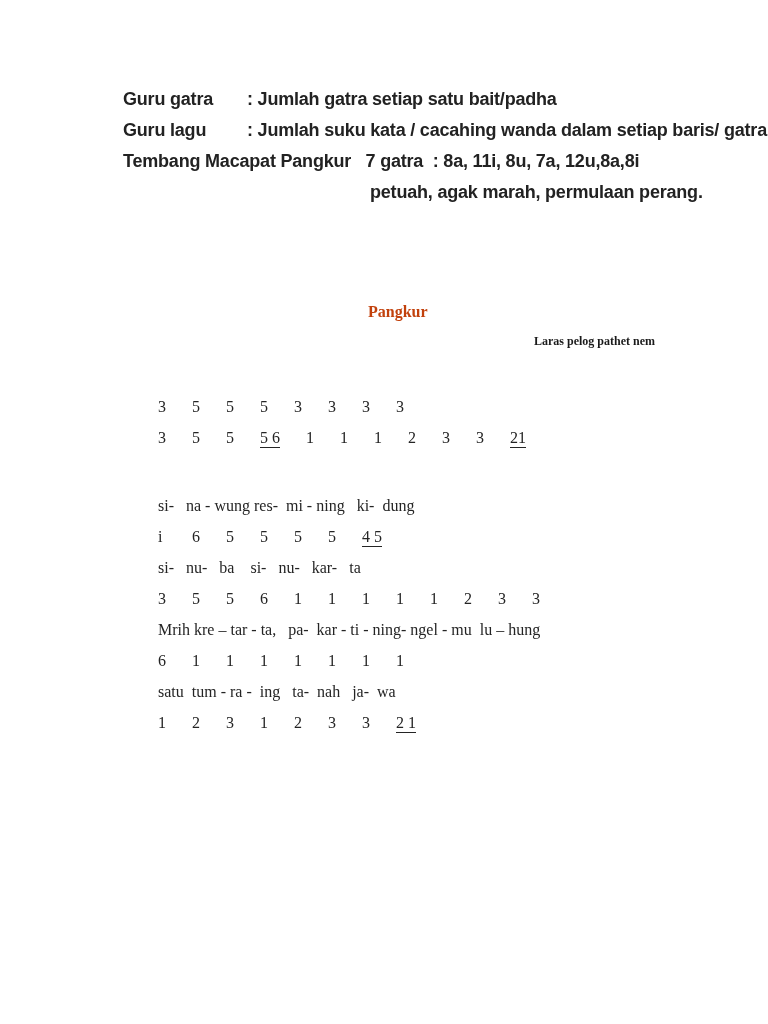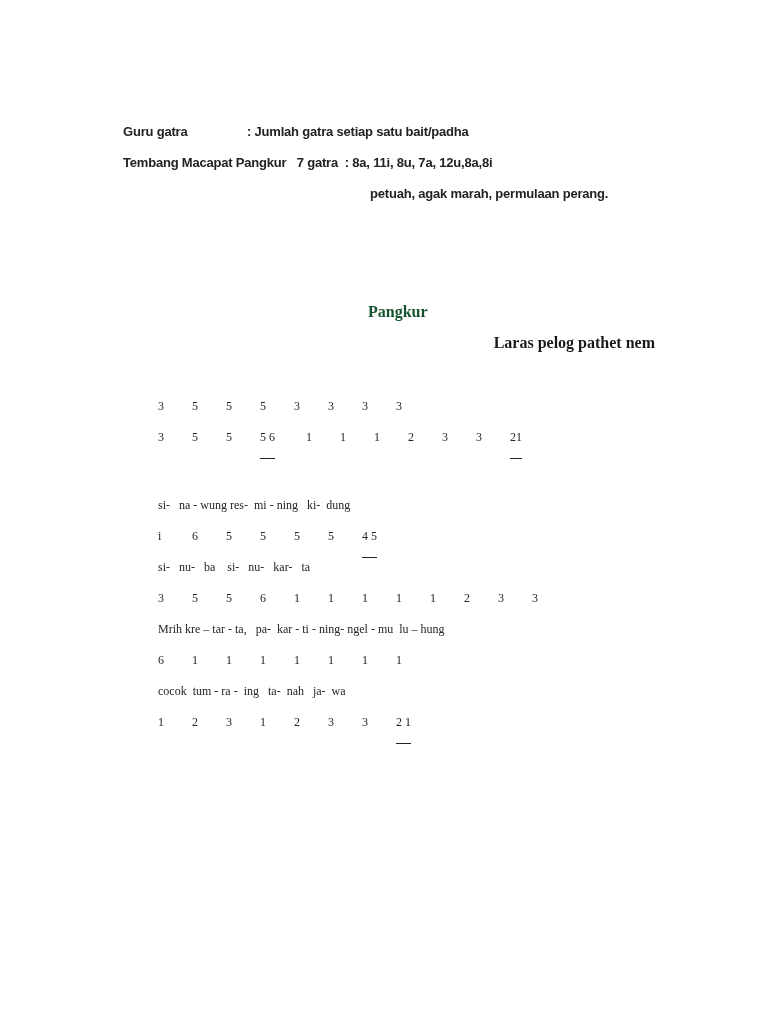--- a/index.html
+++ b/index.html
@@ -4,59 +4,63 @@
 <style>
   html,body{margin:0;padding:0;background:#ffffff;}
   .doc{
     position:relative;width:768px;height:1024px;background:#ffffff;
     overflow:hidden;color:#1f1f1f;
   }
   
   .top-text{
     position:absolute;left:123px;top:84px;right:40px;
     font-family:"Liberation Sans",sans-serif;font-weight:700;
-    font-size:13px;letter-spacing:-0.2px;color:#222222;margin-top:32px;
+    font-size:18px;letter-spacing:-0.2px;color:#222222;
   }
   .top-text .row{height:31px;line-height:31px;white-space:pre;}
   .info-row{display:flex;height:31px;line-height:31px;}
   .info-label{width:124px;flex:none;}
   .info-desc{white-space:pre;}
   .watak-cont{margin-left:247px;}
   
   .title{
     position:absolute;left:368px;top:303px;
-    font-family:"Liberation Serif",serif;font-weight:700;font-size:16px;color:#14532d;
+    font-family:"Liberation Serif",serif;font-weight:700;font-size:16px;color:#c2410c;
   }
   .subtitle{
     position:absolute;top:334px;right:113px;
-    font-family:"Liberation Serif",serif;font-weight:700;font-size:16px;color:#1a1a1a;
+    font-family:"Liberation Serif",serif;font-weight:700;font-size:12px;color:#1a1a1a;
   }
   
   .music{
     position:absolute;left:158px;top:391px;
-    font-family:"Liberation Serif",serif;font-size:12px;color:#242424;
+    font-family:"Liberation Serif",serif;font-size:16px;color:#242424;
   }
   .pair{}
   .pair:nth-child(3){margin-top:37px;}
   .note-line{height:31px;line-height:31px;}
   .lyric-line{height:31px;line-height:31px;white-space:pre;}
   .note{display:inline-block;min-width:34px;white-space:pre;vertical-align:baseline;}
   .note.grouped{min-width:46px;}
-  .note .u{border-bottom:1.6px solid #242424;padding-bottom:14px;white-space:pre;}
+  .note .u{border-bottom:1.6px solid #242424;padding-bottom:1px;white-space:pre;}
 </style>
 </head>
 <body>
 
 <div class="doc">
 
   <div class="top-text">
     <div id="info-block">
         <div class="info-row">
           <span class="info-label">Guru gatra</span>
           <span class="info-desc">: Jumlah gatra setiap satu bait/padha</span>
+        </div>
+        <div class="info-row">
+          <span class="info-label">Guru lagu</span>
+          <span class="info-desc">: Jumlah suku kata / cacahing wanda dalam setiap baris/ gatra</span>
         </div>
       </div>
     <div class="row">Tembang Macapat Pangkur   7 gatra  : 8a, 11i, 8u, 7a, 12u,8a,8i</div>
     <div class="row watak-cont">petuah, agak marah, permulaan perang.</div>
   </div>
 
   <div class="title">Pangkur</div>
   <div class="subtitle">Laras pelog pathet nem</div>
 
   <div class="music" id="music-block">
@@ -72,20 +76,20 @@
       <div class="pair">
         <div class="note-line"><span class="note"><span>i</span></span><span class="note"><span>6</span></span><span class="note"><span>5</span></span><span class="note"><span>5</span></span><span class="note"><span>5</span></span><span class="note"><span>5</span></span><span class="note grouped"><span class="u">4 5</span></span></div>
         <div class="lyric-line">si-   nu-   ba    si-   nu-   kar-   ta</div>
       </div>
       <div class="pair">
         <div class="note-line"><span class="note"><span>3</span></span><span class="note"><span>5</span></span><span class="note"><span>5</span></span><span class="note"><span>6</span></span><span class="note"><span>1</span></span><span class="note"><span>1</span></span><span class="note"><span>1</span></span><span class="note"><span>1</span></span><span class="note"><span>1</span></span><span class="note"><span>2</span></span><span class="note"><span>3</span></span><span class="note"><span>3</span></span></div>
         <div class="lyric-line">Mrih kre – tar - ta,   pa-  kar - ti - ning- ngel - mu  lu – hung</div>
       </div>
       <div class="pair">
         <div class="note-line"><span class="note"><span>6</span></span><span class="note"><span>1</span></span><span class="note"><span>1</span></span><span class="note"><span>1</span></span><span class="note"><span>1</span></span><span class="note"><span>1</span></span><span class="note"><span>1</span></span><span class="note"><span>1</span></span></div>
-        <div class="lyric-line">cocok  tum - ra -  ing   ta-  nah   ja-  wa</div>
+        <div class="lyric-line">satu  tum - ra -  ing   ta-  nah   ja-  wa</div>
       </div>
       <div class="pair">
         <div class="note-line"><span class="note"><span>1</span></span><span class="note"><span>2</span></span><span class="note"><span>3</span></span><span class="note"><span>1</span></span><span class="note"><span>2</span></span><span class="note"><span>3</span></span><span class="note"><span>3</span></span><span class="note grouped"><span class="u">2 1</span></span></div>
       </div>
     </div>
 
 </div>
 
 </body></html>

